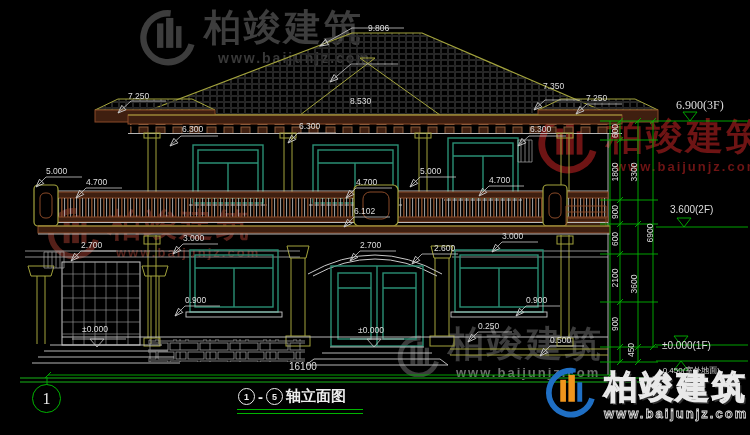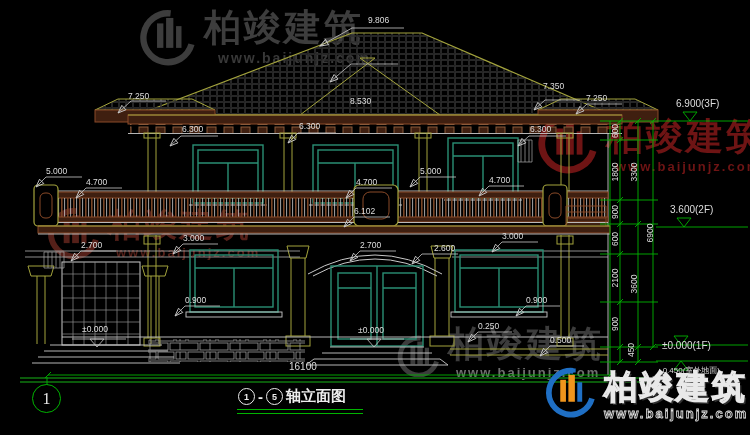--- a/index.html
+++ b/index.html
@@ -299,21 +299,21 @@
       <rect x="30" y="11" width="8" height="33" fill="#f0951c"></rect>
       <rect x="41" y="20" width="6" height="24" fill="#1f6fc4"></rect>
       <rect x="30" y="3" width="9" height="5" fill="#1f6fc4"></rect>
     </svg>
     <div class="col">
       <div class="txt">柏竣建筑</div>
       <div class="url">www.baijunjz.com</div>
     </div>
   </div>
 
-<span class="dim" style="left: 368px; top: 16px;">9.806</span>
+<span class="dim" style="left: 368px; top: 24px;">9.806</span>
     <span class="dim" style="left: 350px; top: 52px; margin-top: 45px;">8.530</span>
     <span class="dim" style="left: 128px; top: 92px;">7.250</span>
     <span class="dim" style="left: 182px; top: 125px;">6.300</span>
     <span class="dim" style="left: 299px; top: 122px;">6.300</span>
     <span class="dim" style="left: 530px; top: 125px;">6.300</span>
     <span class="dim" style="left: 543px; top: 82px; text-align: center;">7.350</span>
     <span class="dim" style="left: 586px; top: 94px;">7.250</span>
     <span class="dim" style="left: 46px; top: 167px;">5.000</span>
     <span class="dim" style="left: 86px; top: 178px;">4.700</span>
     <span class="dim" style="left: 420px; top: 167px;">5.000</span>
@@ -325,21 +325,21 @@
     <span class="dim" style="left: 360px; top: 241px;">2.700</span>
     <span class="dim" style="left: 422px; top: 244px; margin-left: 12px;">2.600</span>
     <span class="dim" style="left: 502px; top: 232px;">3.000</span>
     <span class="dim" style="left: 185px; top: 296px;">0.900</span>
     <span class="dim" style="left: 526px; top: 296px;">0.900</span>
     <span class="dim" style="left: 478px; top: 322px;">0.250</span>
     <span class="dim" style="left: 550px; top: 336px;">0.500</span>
     <span class="dim" style="left: 358px; top: 326px;">±0.000</span>
     <span class="dim" style="left: 82px; top: 325px;">±0.000</span>
     <span class="dim" style="left: 289px; top: 362px; font-size: 10px;">16100</span>
-    <span class="dim" style="left: 676px; top: 99px; font-size: 10px;">6.900(3F)</span>
+    <span class="dim" style="left: 676px; top: 99px; font-size: 12px; font-family: Liberation Serif, serif;">6.900(3F)</span>
     <span class="dim" style="left: 670px; top: 205px; font-size: 10px;">3.600(2F)</span>
     <span class="dim" style="left: 662px; top: 321px; font-size: 10px; margin-top: 20px;">±0.000(1F)</span>
     <span class="dim" style="left: 660px; top: 367px; font-size: 8px;">-0.450(室外地面)</span>
     <span class="dim rot" style="left: 615px; top: 131px;">600</span>
     <span class="dim rot" style="left: 615px; top: 172px;">1800</span>
     <span class="dim rot" style="left: 615px; top: 212px;">900</span>
     <span class="dim rot" style="left: 615px; top: 239px;">600</span>
     <span class="dim rot" style="left: 615px; top: 278px;">2100</span>
     <span class="dim rot" style="left: 615px; top: 324px;">900</span>
     <span class="dim rot" style="left: 631px; top: 350px;">450</span>

